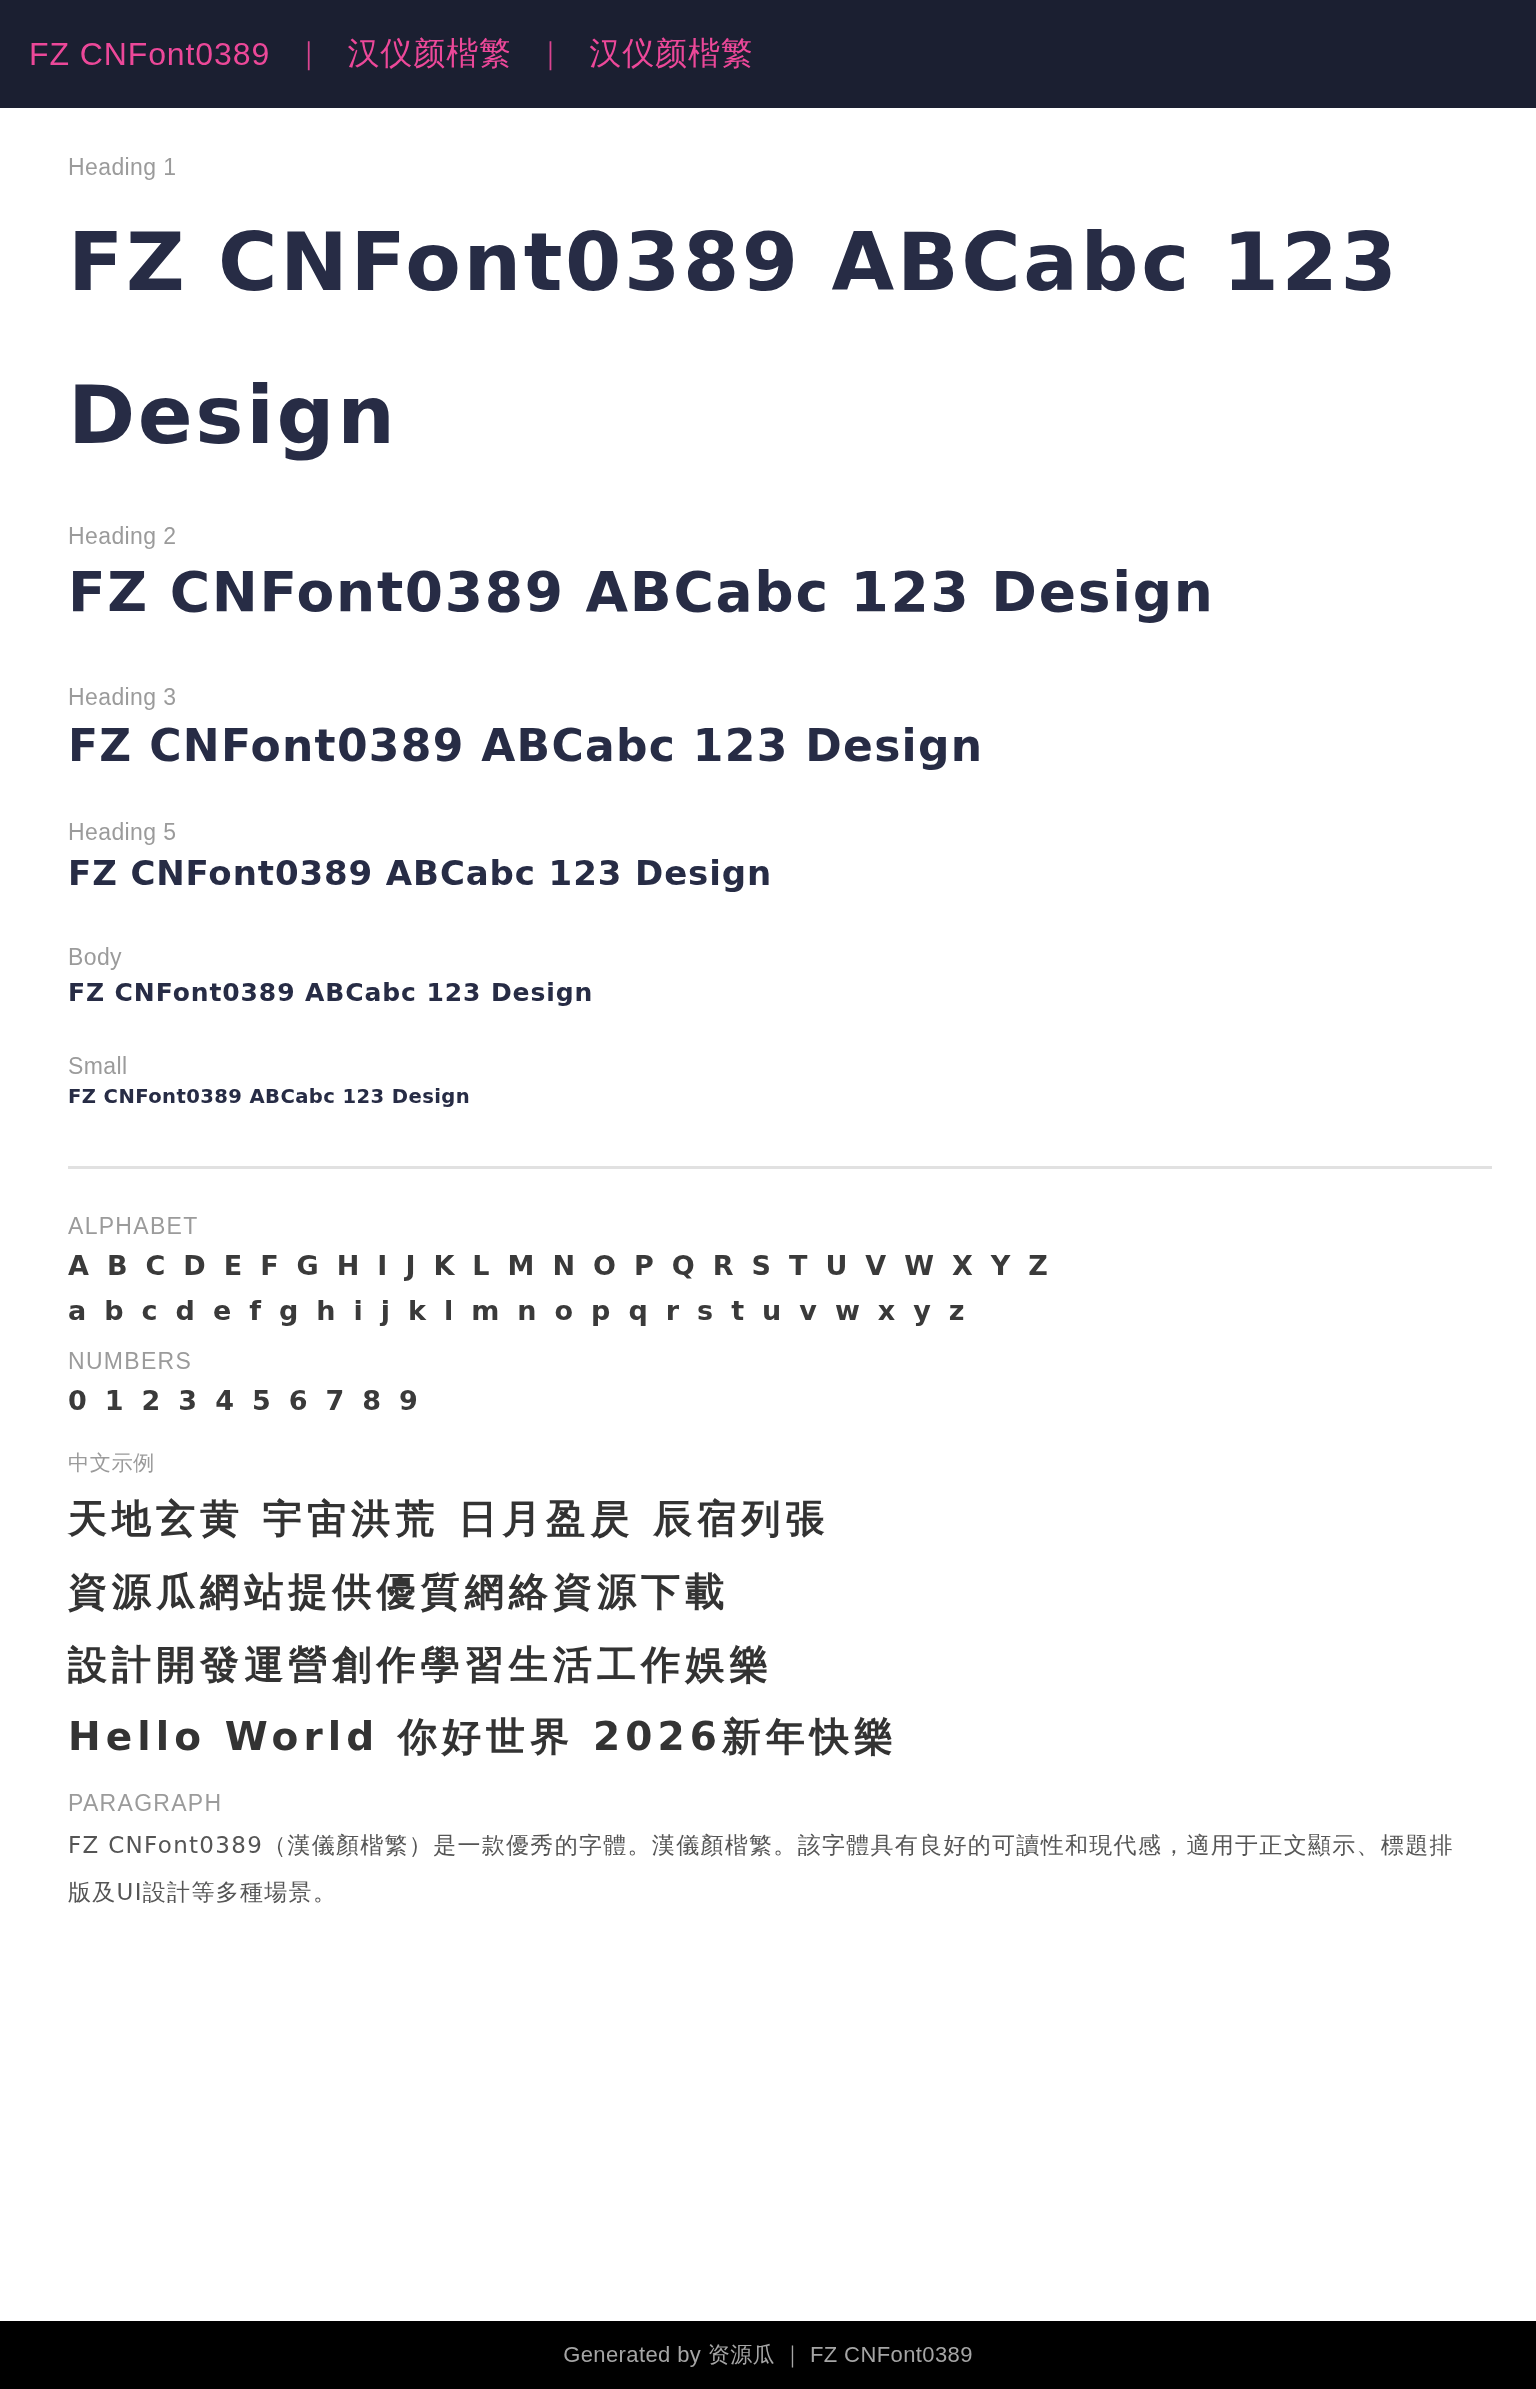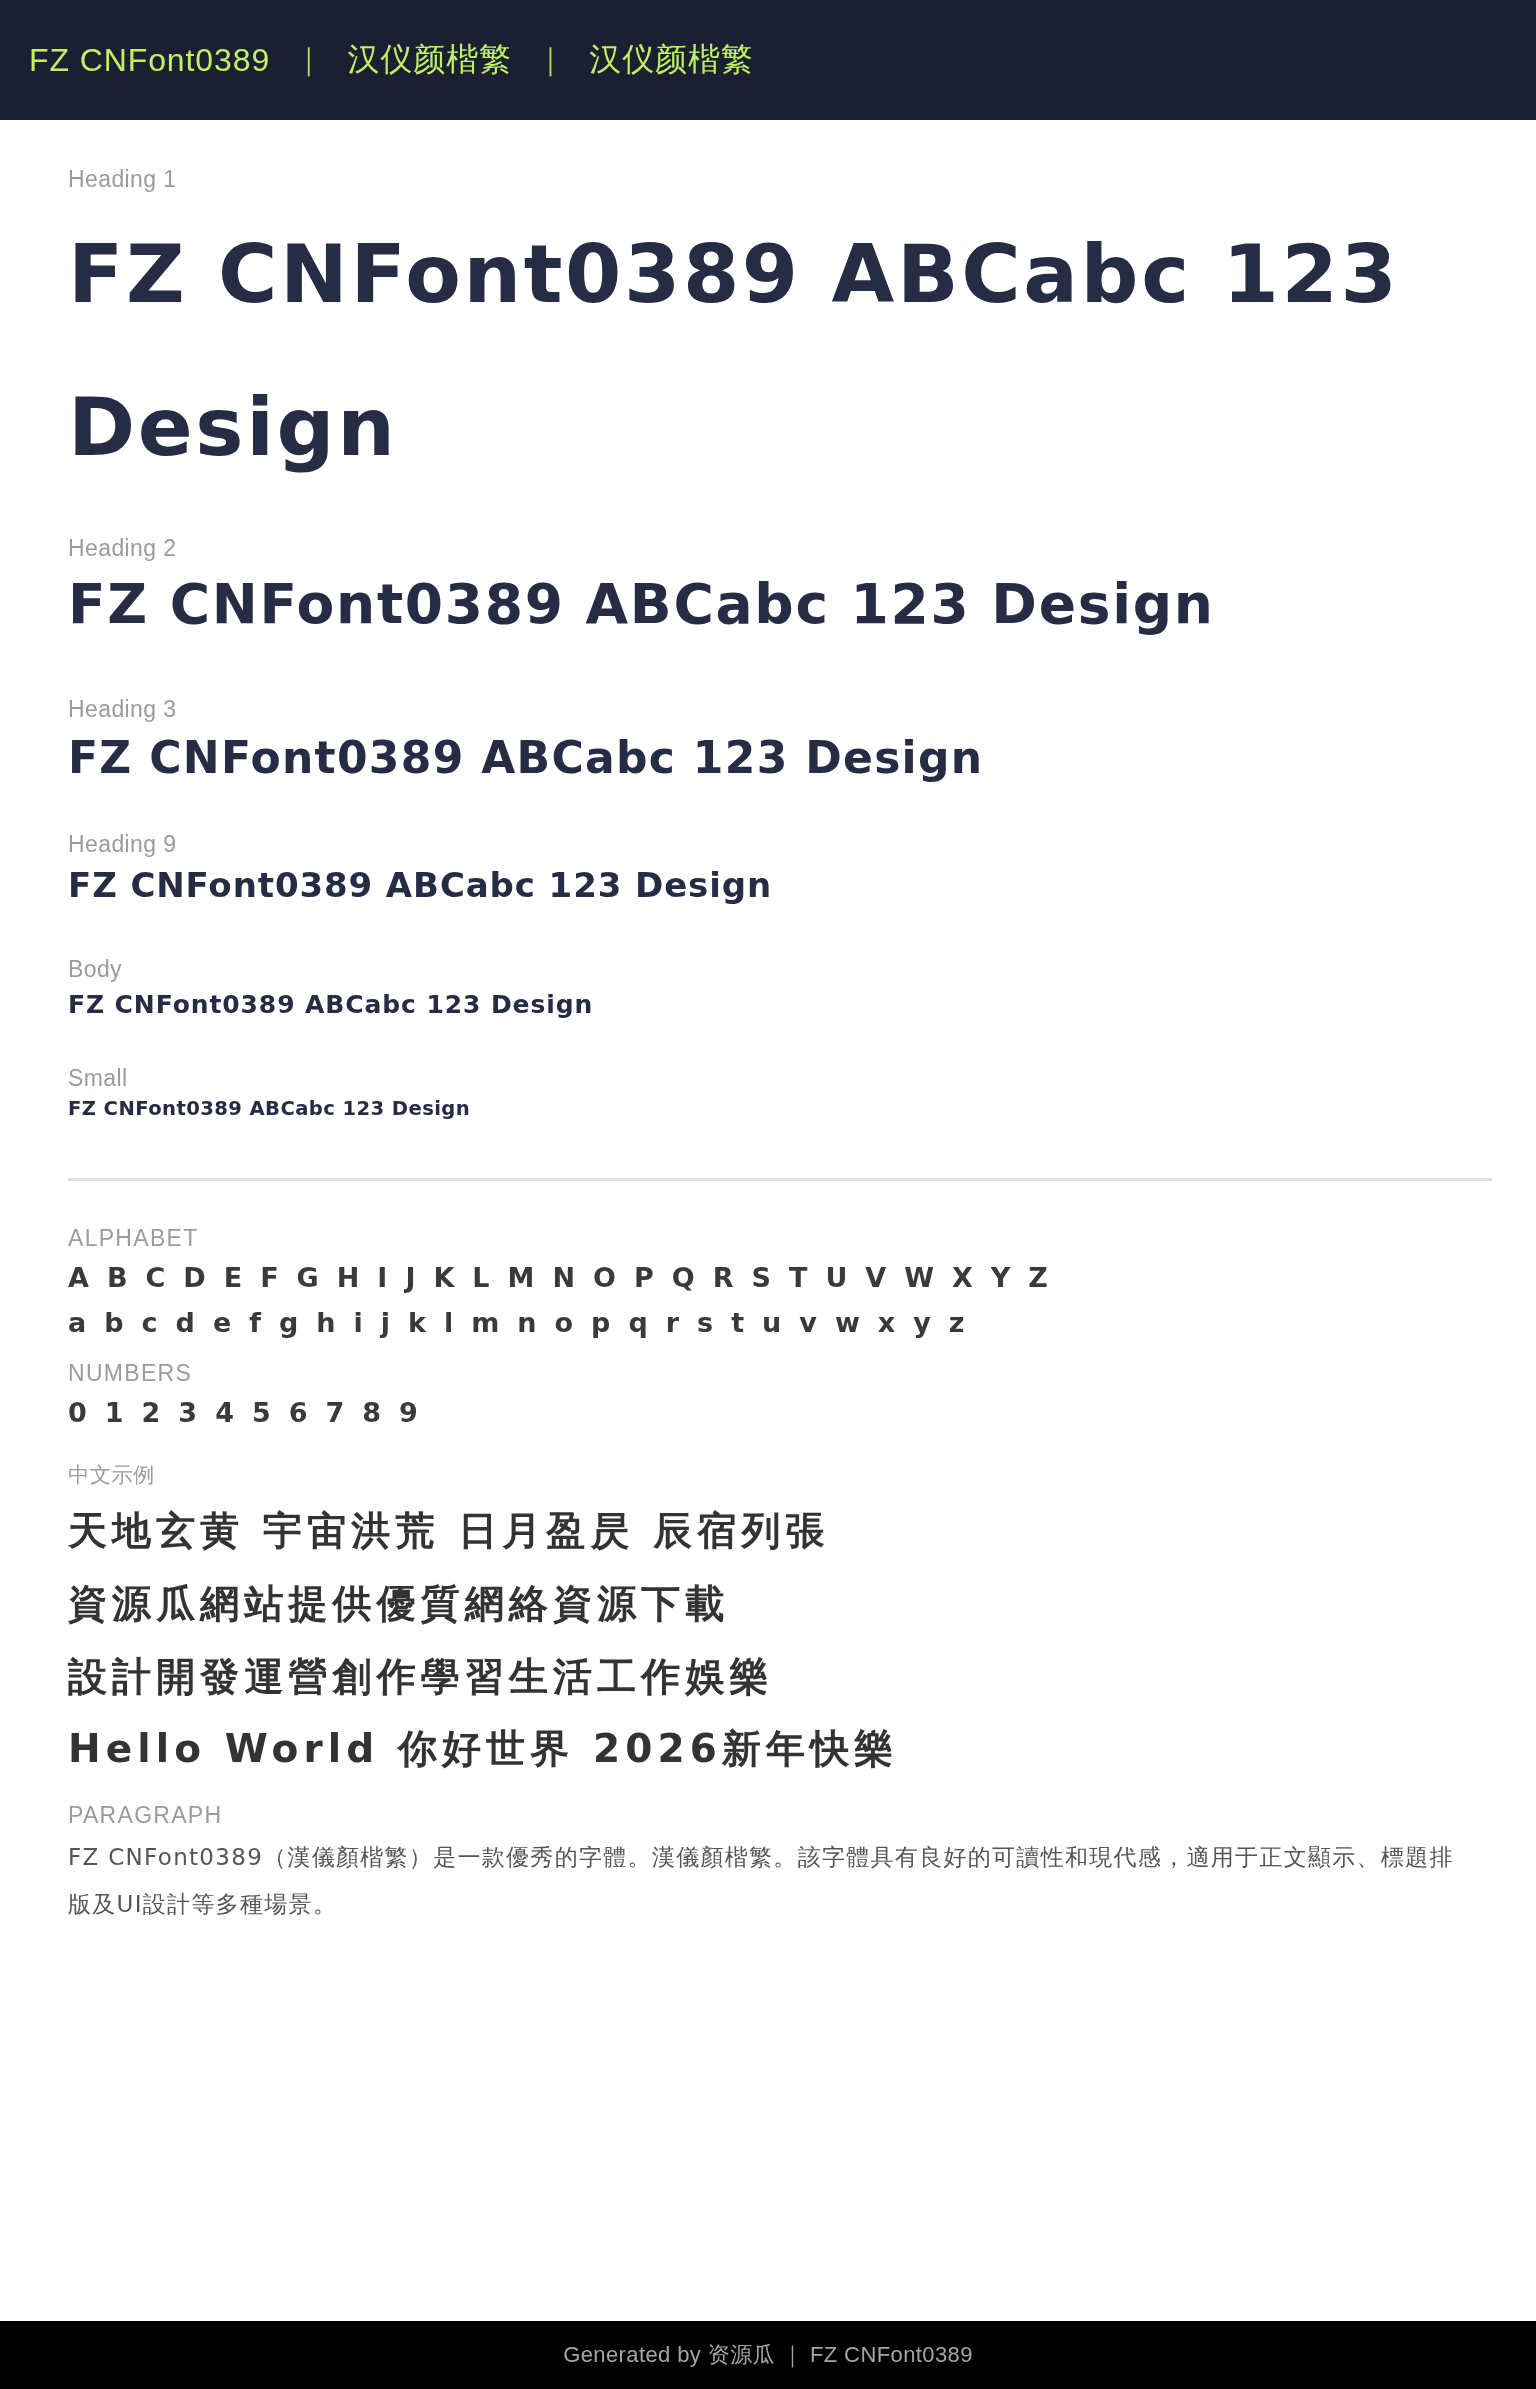--- a/index.html
+++ b/index.html
@@ -7,23 +7,23 @@
     width: 1536px;
     height: 2389px;
     background: #ffffff;
     position: relative;
     overflow: hidden;
     font-family: "Liberation Sans", sans-serif;
   }
 
   
   .header-bar {
-    height: 120px;
+    height: 108px;
     background: #1b1f31;
-    color: #bef264;
+    color: #ec4899;
     display: flex;
     align-items: center;
     padding: 0 29px;
     box-sizing: border-box;
     font-size: 32px;
     font-weight: 400;
     letter-spacing: 0.9px;
   }
   .h-sep { margin: 0 24px; opacity: 0.92; font-size: 29px; }
 
@@ -146,21 +146,21 @@
     <div class="label">Heading 2</div>
     <div class="sample s-h2">FZ CNFont0389 ABCabc 123 Design</div>
   </section>
 
   <section class="spec spec-h3">
     <div class="label">Heading 3</div>
     <div class="sample s-h3">FZ CNFont0389 ABCabc 123 Design</div>
   </section>
 
   <section class="spec spec-h4">
-    <div class="label">Heading 9</div>
+    <div class="label">Heading 5</div>
     <div class="sample s-h4">FZ CNFont0389 ABCabc 123 Design</div>
   </section>
 
   <section class="spec spec-body">
     <div class="label">Body</div>
     <div class="sample s-body">FZ CNFont0389 ABCabc 123 Design</div>
   </section>
 
   <section class="spec spec-small">
     <div class="label">Small</div>

